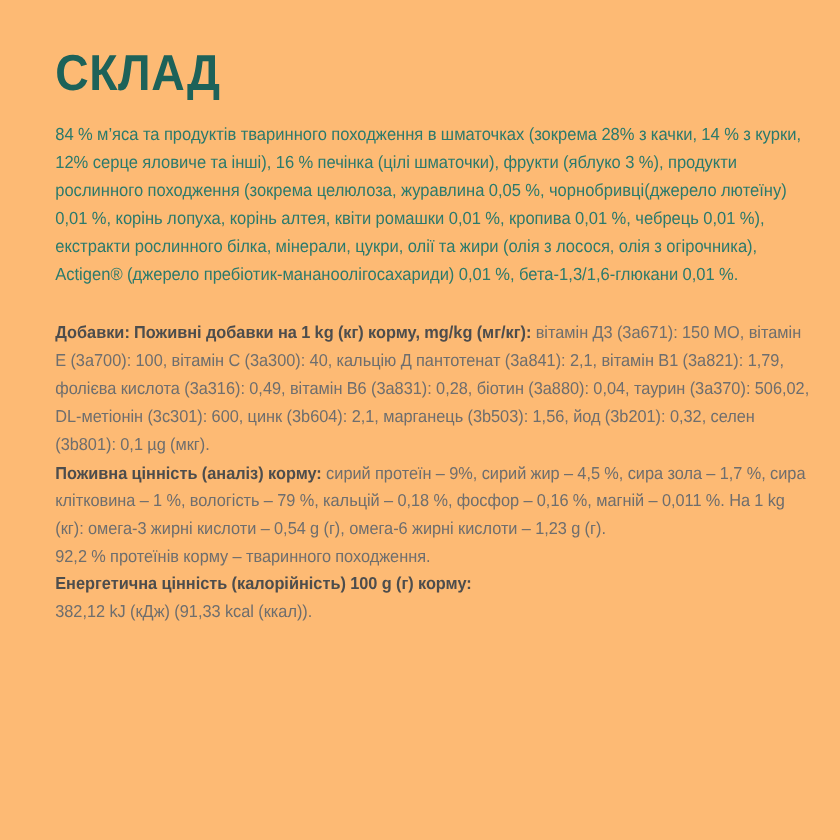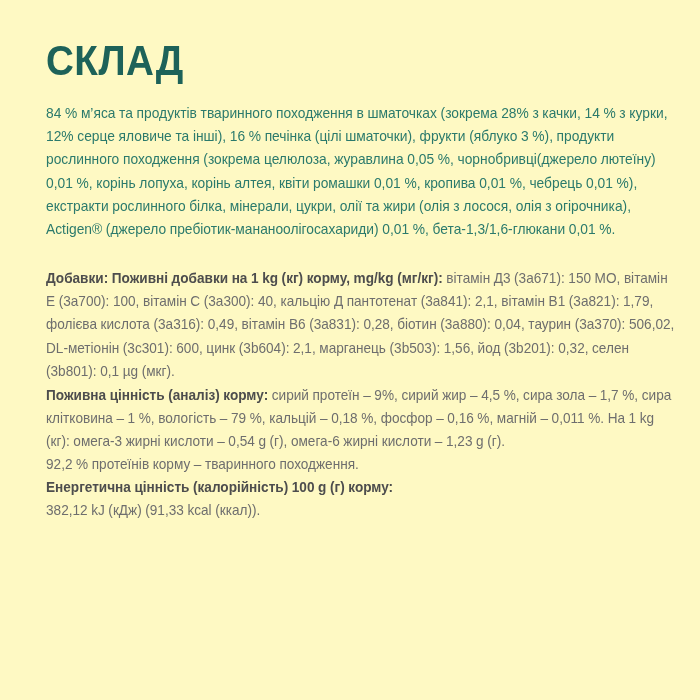--- a/index.html
+++ b/index.html
@@ -13,21 +13,21 @@
     height: 700px;
     overflow: hidden;
     font-family: "Liberation Sans", "DejaVu Sans", sans-serif;
     -webkit-font-smoothing: antialiased;
   }
 
   .page {
     position: relative;
     width: 700px;
     height: 700px;
-    background: #fef9c3;
+    background: #fdba74;
     box-sizing: border-box;
     padding: 38px 42px 0 46px;
   }
 
   
   .title {
     margin: 0 0 18px 0;
     font-size: 42px;
     line-height: 46px;
     font-weight: 700;

